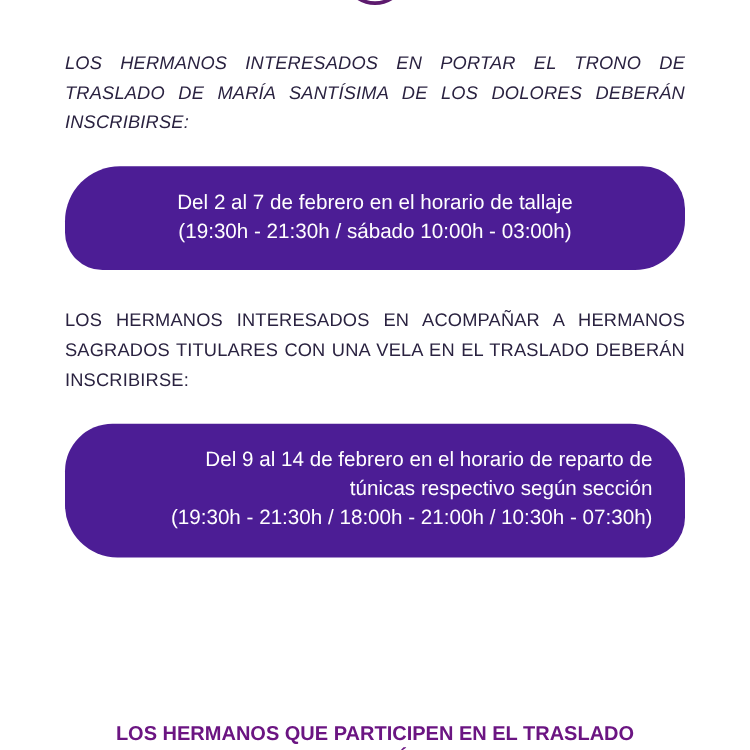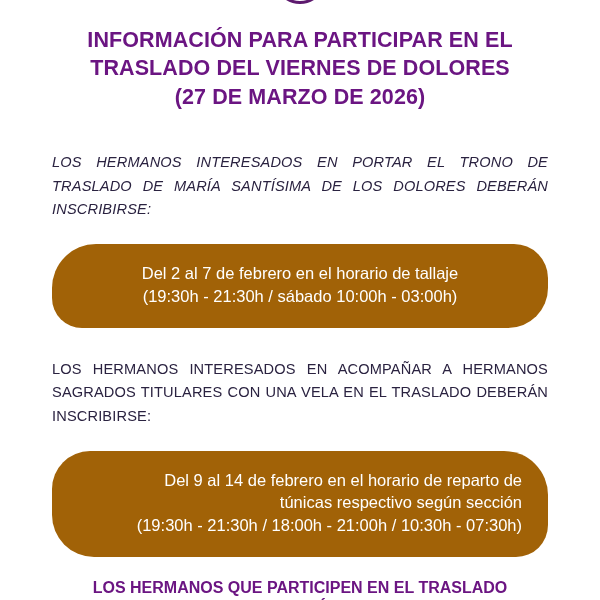--- a/index.html
+++ b/index.html
@@ -83,21 +83,21 @@
     text-align: justify;
     text-align-last: left;
     margin: 0;
     letter-spacing: 0.15px;
   }
   .para-1 { margin-top: 40px; font-style: italic; }
   .para-2 { margin-top: 30px; }
 
   .callout {
     margin-top: 22px;
-    background: #a16207;
+    background: #4c1d95;
     color: #ffffff;
     border-radius: 34px 34px 34px 34px;
     padding: 18px 26px 20px;
     text-align: center;
     font-size: 16.5px;
     line-height: 1.38;
     position: relative;
   }
   .callout.blob-a {
     border-radius: 44px 34px 40px 30px;
@@ -127,25 +127,20 @@
 </style>
 </head>
 <body>
 
 <div class="page">
 
   <div class="logo-strip">
     <div class="logo-circle"></div>
   </div>
 
-  <h1 class="title">
-    <span class="line">INFORMACIÓN PARA PARTICIPAR EN EL</span>
-    <span class="line">TRASLADO DEL VIERNES DE DOLORES</span>
-    <span class="line">(27 DE MARZO DE 2026)</span>
-  </h1>
 
   <p class="para para-1">LOS HERMANOS INTERESADOS EN PORTAR EL TRONO DE TRASLADO DE MARÍA SANTÍSIMA DE LOS DOLORES DEBERÁN INSCRIBIRSE:</p>
 
   <div class="callout blob-a">
     <span class="l">Del 2 al 7 de febrero en el horario de tallaje</span>
     <span class="l">(19:30h - 21:30h / sábado 10:00h - 03:00h)</span>
   </div>
 
   <p class="para para-2">LOS HERMANOS INTERESADOS EN ACOMPAÑAR A HERMANOS SAGRADOS TITULARES CON UNA VELA EN EL TRASLADO DEBERÁN INSCRIBIRSE:</p>
 

